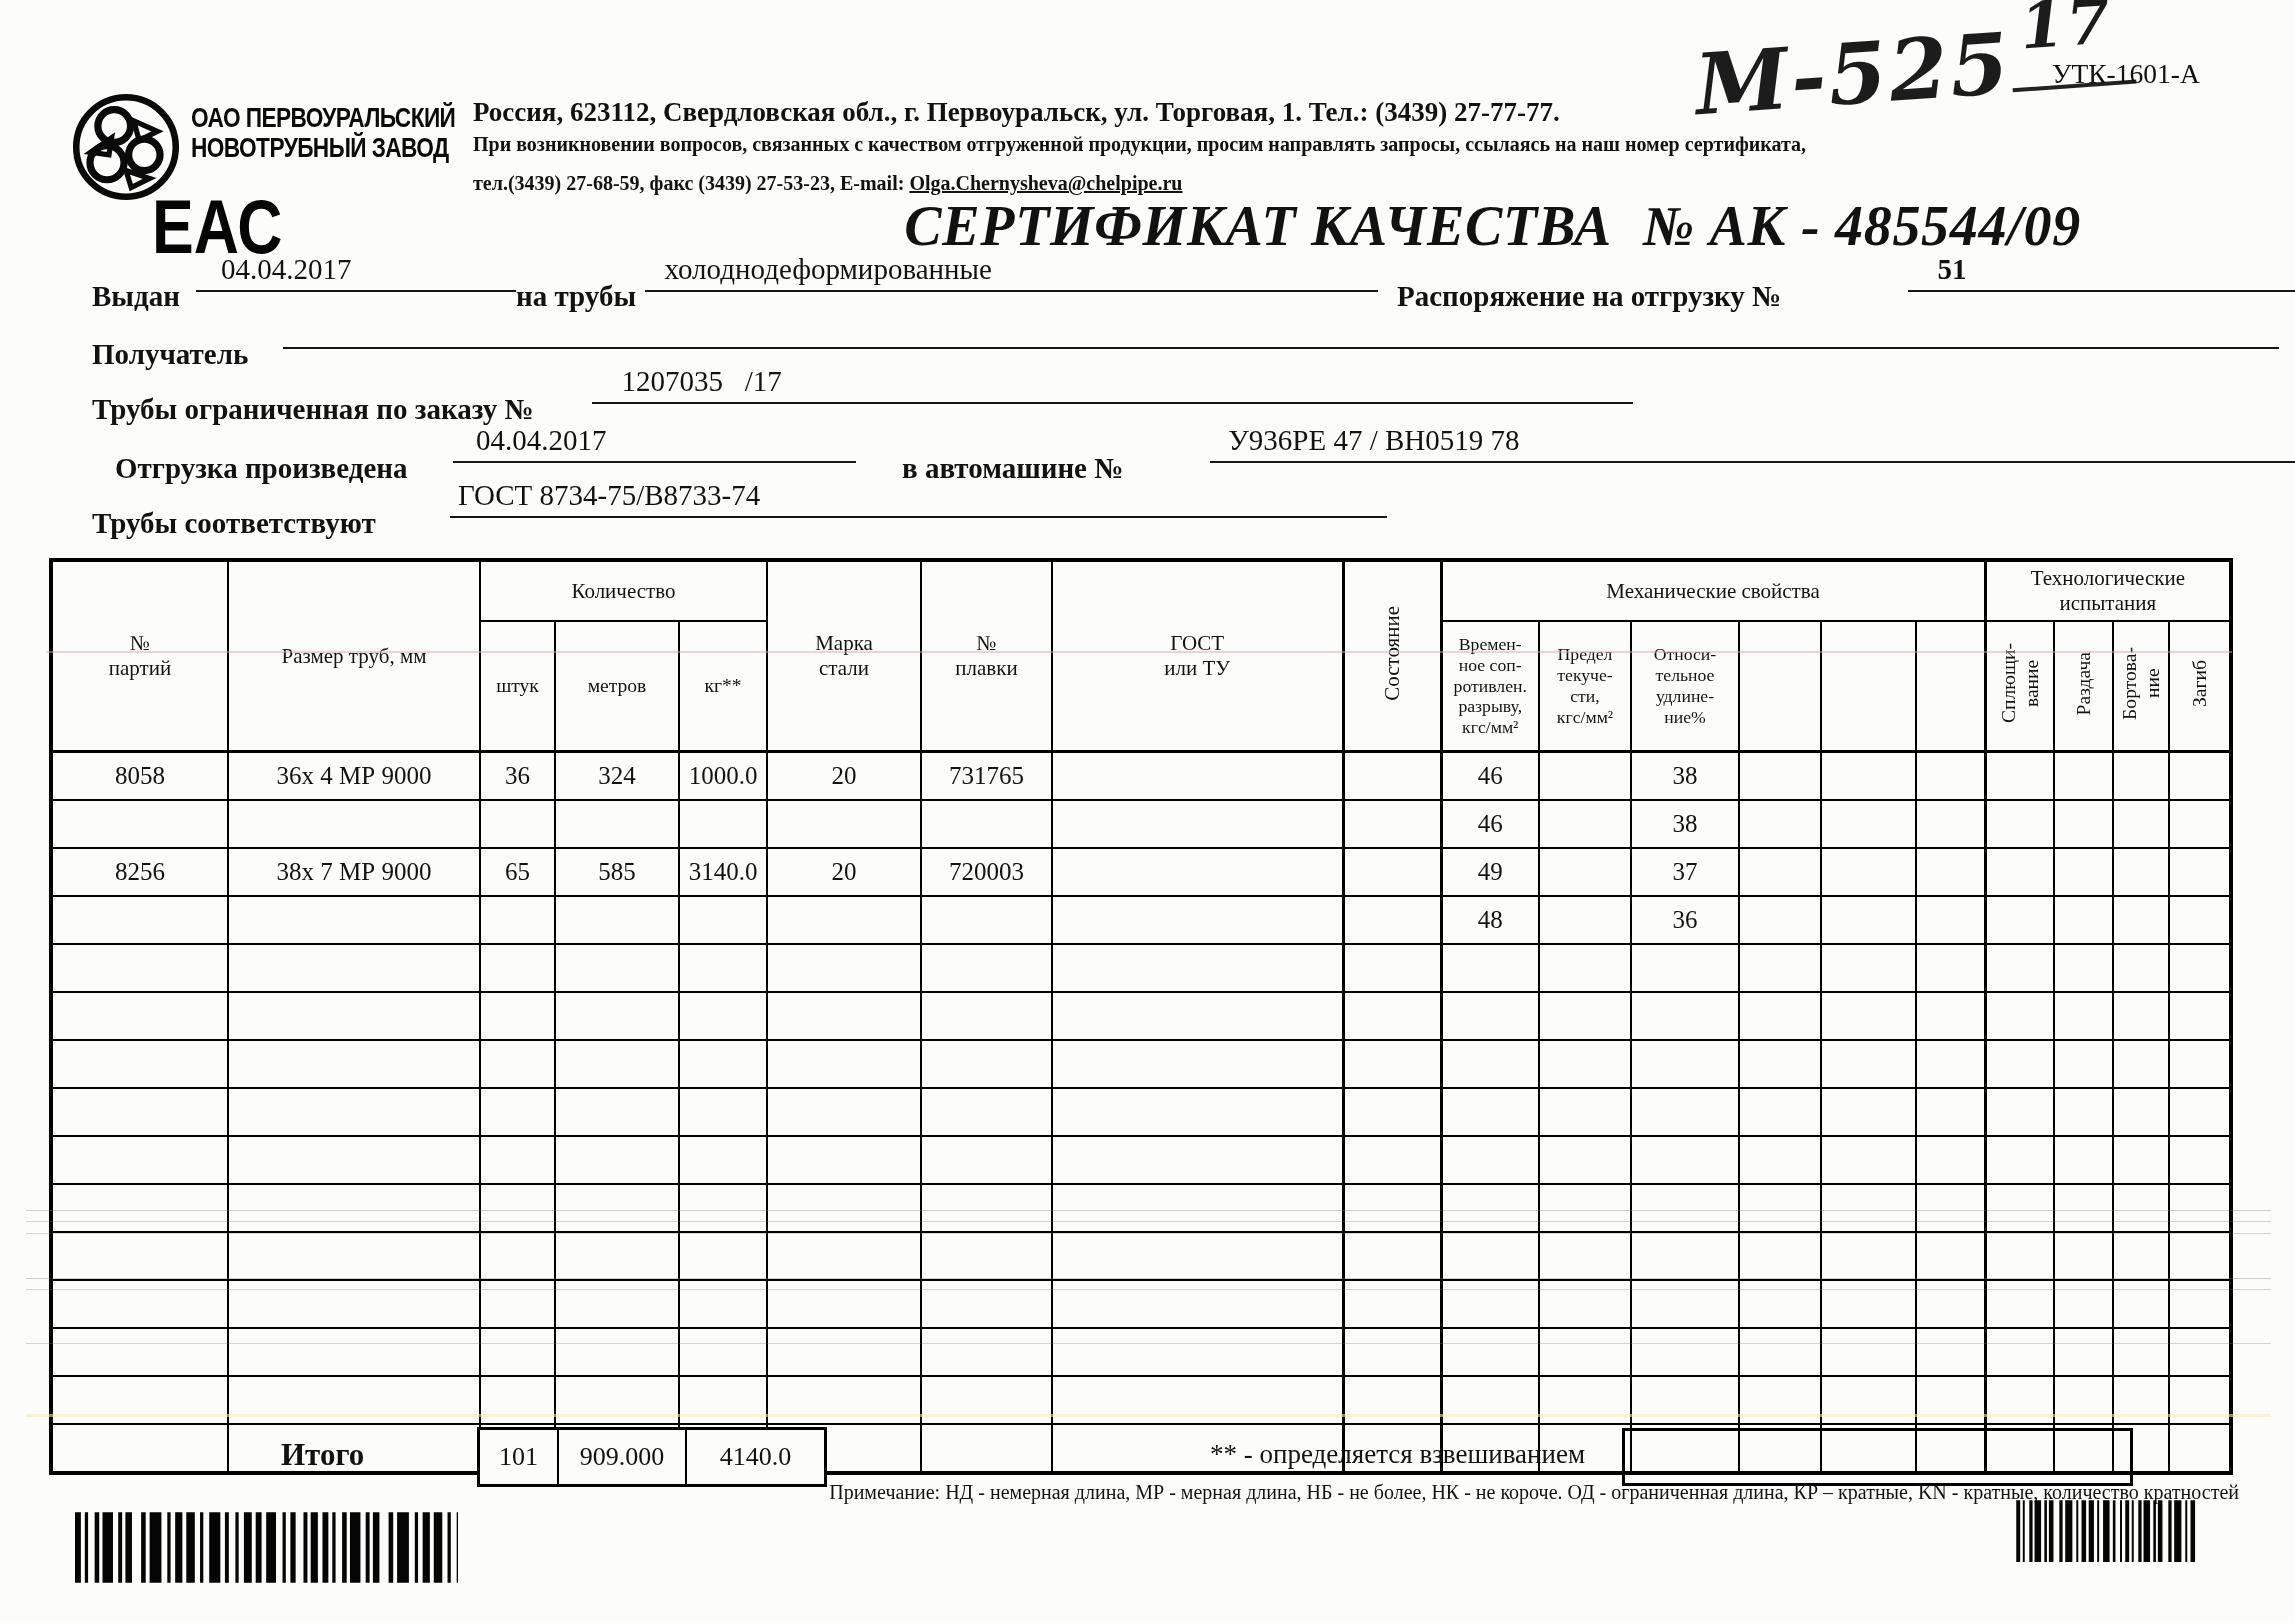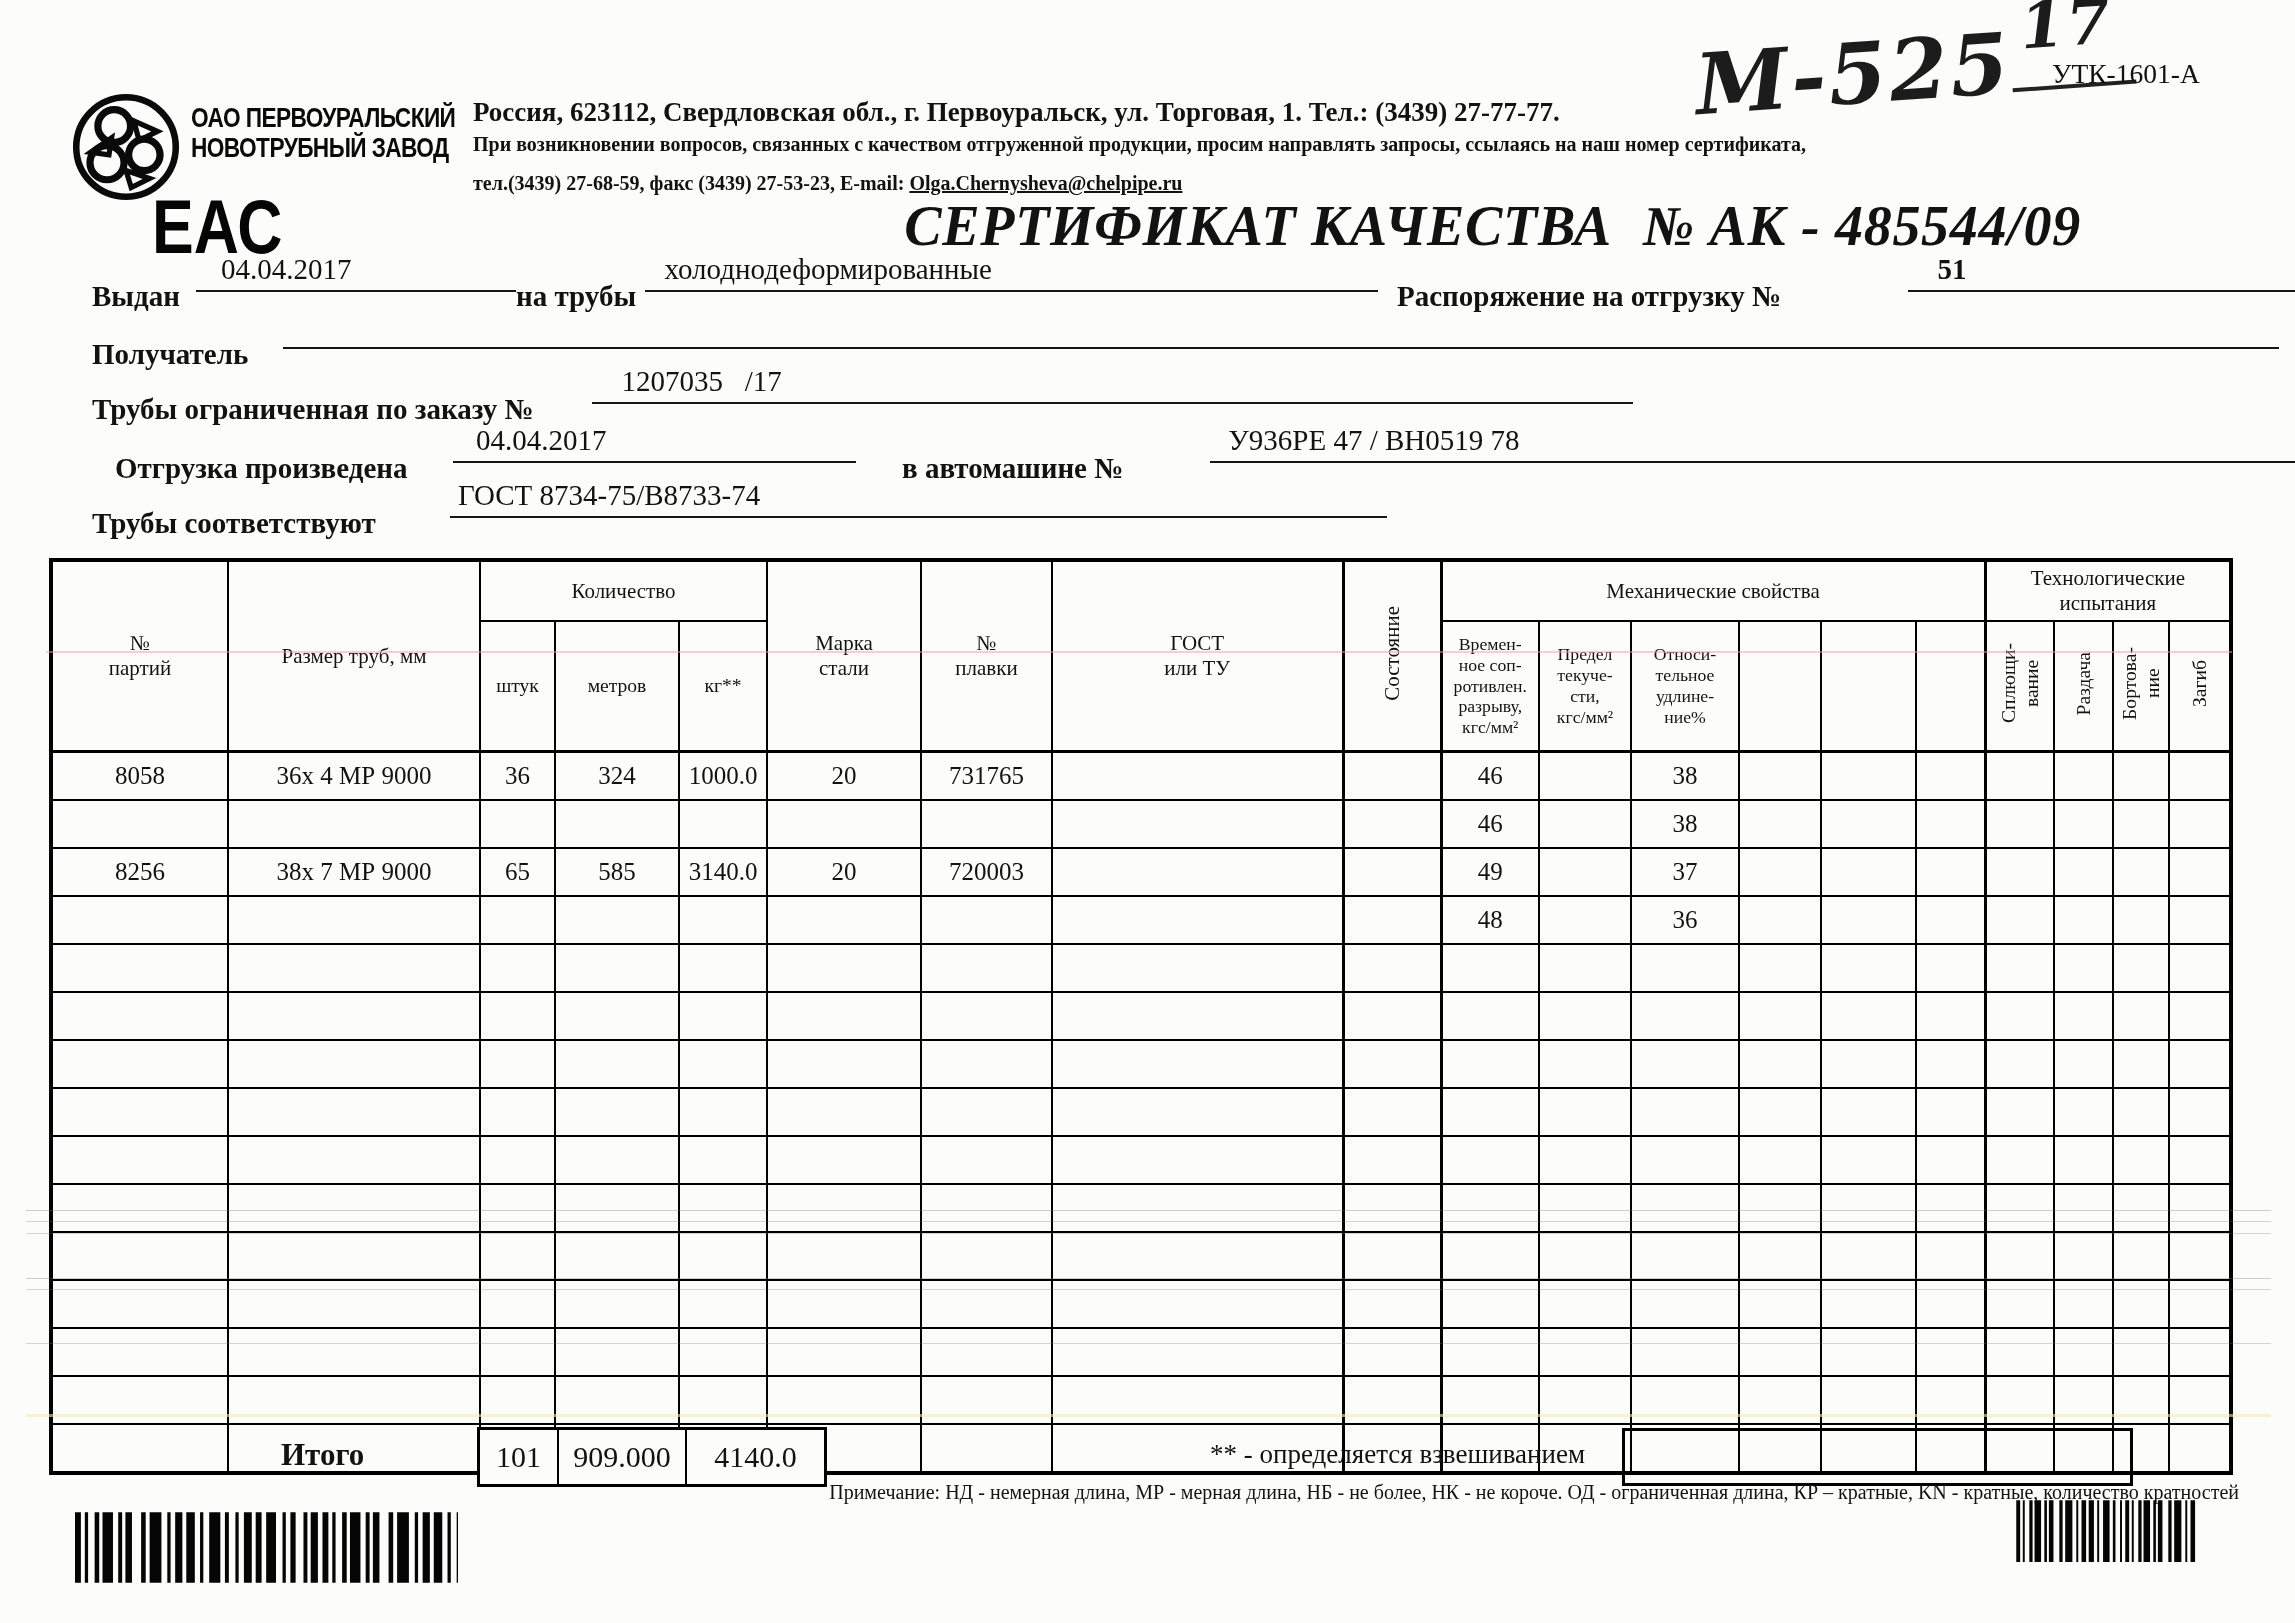--- a/index.html
+++ b/index.html
@@ -59,21 +59,21 @@
   .doc-table tbody td{height:46px;font-size:25px;text-align:center;vertical-align:middle;}
   .vert{writing-mode:vertical-rl;transform:rotate(180deg);white-space:pre-line;display:inline-block;}
   .bl-thick{border-left:3.9px solid #000 !important;}
   
   .totals-label{position:absolute;left:281px;top:1437px;font-size:31px;font-weight:bold;}
   .totals-box{
     position:absolute;left:477px;top:1427px;display:flex;border:3.9px solid #000;height:54px;
     background:#fcfcfa;
   }
   .totals-box .tcell{
-    display:flex;align-items:center;justify-content:center;font-size:30px;border-left:2px solid #000;
+    display:flex;align-items:center;justify-content:center;font-size:26px;border-left:2px solid #000;
   }
   .totals-box .tcell:first-child{border-left:none;}
   .weigh-note{position:absolute;left:1210px;top:1439px;font-size:27px;}
   .empty-box{position:absolute;left:1622px;top:1428px;width:505px;height:52px;border:3.9px solid #000;}
   .note-line{position:absolute;left:655px;top:1481px;width:1584px;font-size:20px;text-align:right;white-space:nowrap;}
   
   .artifact{position:absolute;pointer-events:none;}
   .barcode{position:absolute;}
 </style>
 </head>

